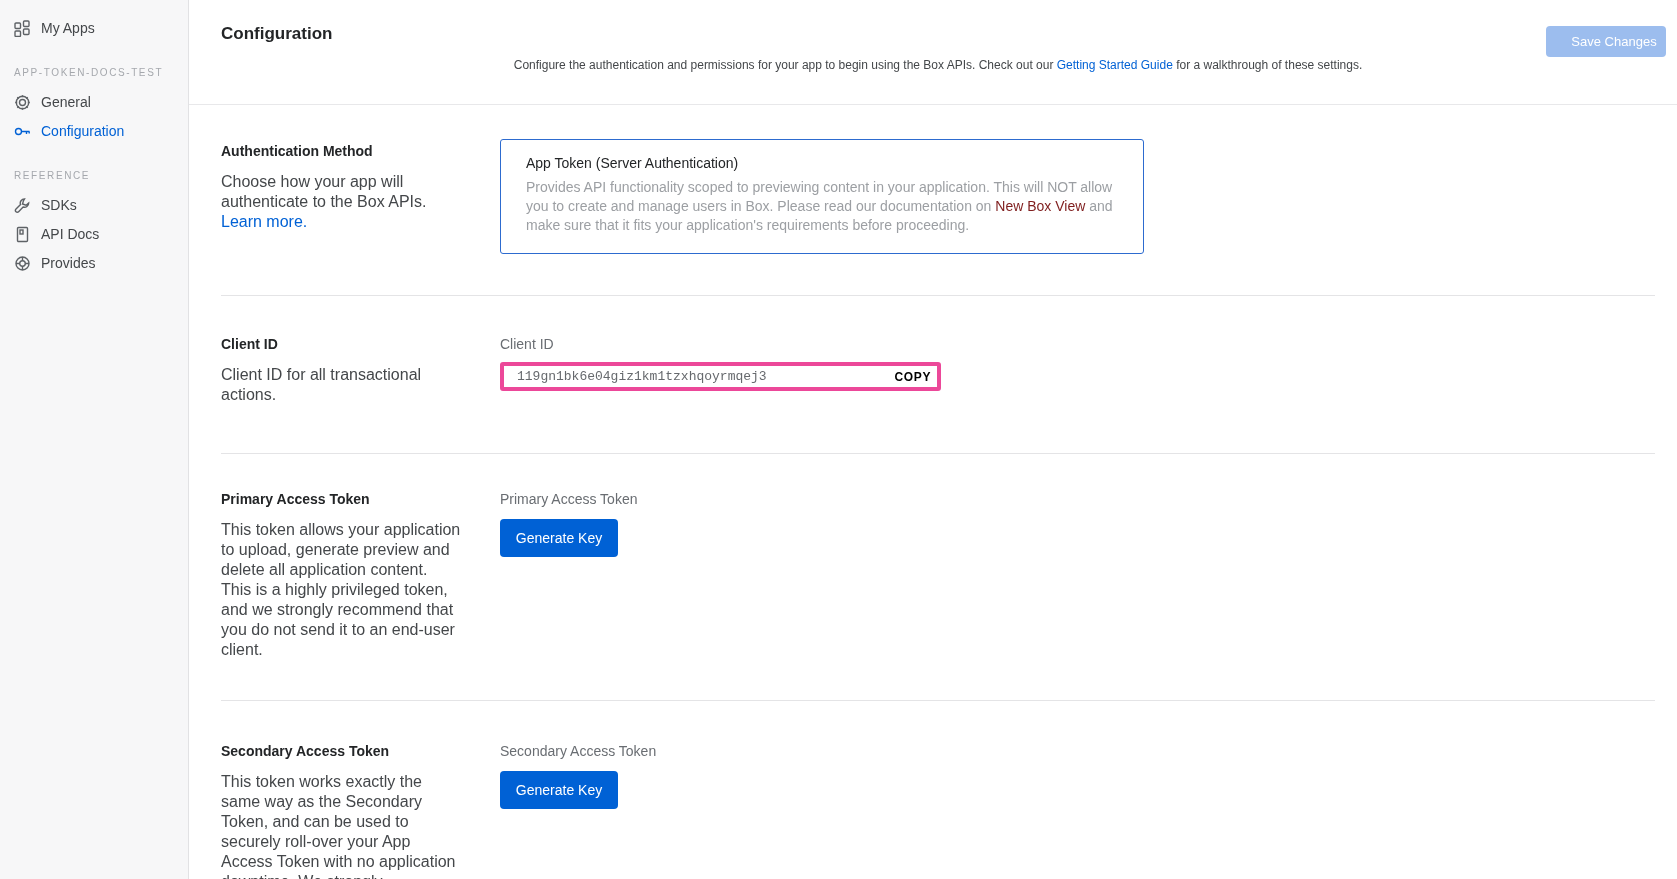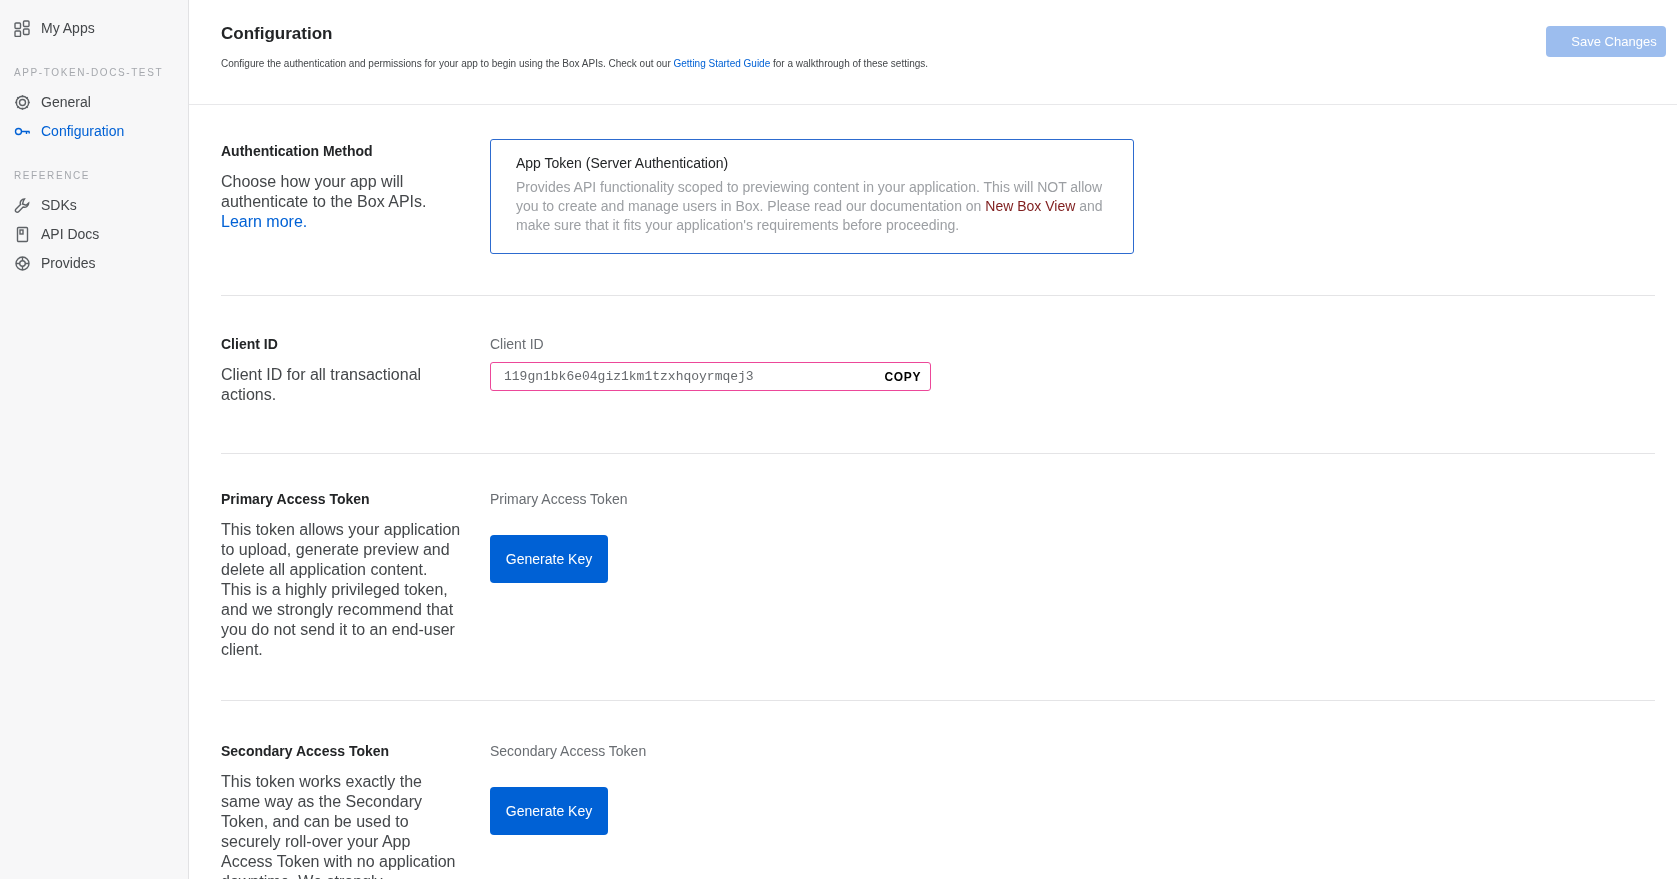--- a/index.html
+++ b/index.html
@@ -46,21 +46,21 @@
 
   
   .main { flex: 1; position: relative; }
   .page-header {
     height: 105px;
     border-bottom: 1px solid #e8e8ea;
     padding: 24px 22px 0 32px;
     position: relative;
   }
   .page-title { font-size: 17px; font-weight: 700; color: #232527; margin-bottom: 14px; }
-  .page-sub { font-size: 10px; color: #44474a; }
+  .page-sub { font-size: 12px; color: #44474a; text-align: center; }
   a.link { color: #0061d5; text-decoration: none; cursor: pointer; }
   .save-btn {
     position: absolute;
     top: 26px;
     right: 11px;
     width: 120px;
     height: 31px;
     background: #9cbdee;
     color: #ffffff;
     border: none;
@@ -70,21 +70,21 @@
     cursor: default;
     padding-left: 16px;
   }
 
   .content { padding: 0 22px 0 32px; }
   section.row {
     display: flex;
     border-bottom: 1px solid #e4e4e6;
   }
   section.row:last-child { border-bottom: none; }
-  .col-left { width: 240px; min-width: 240px; margin-right: 29px; }
+  .col-left { width: 240px; min-width: 240px; margin-right: 39px; }
   .col-right { flex: 1; }
   .sec-label { font-size: 14px; font-weight: 700; color: #232527; }
   .sec-desc { margin-top: 13px; font-size: 16px; line-height: 20px; color: #44474a; }
   .right-label { font-size: 14px; color: #696d72; }
 
   
   .sec-auth { padding: 38px 0 41px 0; }
   .auth-box {
     width: 644px;
     border: 1px solid #2d6bcf;
@@ -96,21 +96,21 @@
   .auth-box-title { font-size: 14px; color: #232527; margin-bottom: 7px; }
   .auth-box-desc { font-size: 14px; line-height: 19px; color: #9c9fa3; }
   .auth-box-desc .em { color: #7f1d1d; }
 
   
   .sec-client { padding: 40px 0 48px 0; }
   .cid-field-wrap { position: relative; width: 441px; margin-top: 10px; }
   .cid-input {
     width: 441px;
     height: 29px;
-    border: 1px solid #ec4899;
+    border: 4px solid #ec4899;
     border-radius: 3px;
     background: #fff;
     font-family: "Liberation Mono", "DejaVu Sans Mono", monospace;
     font-size: 13px;
     color: #66696d;
     padding: 0 62px 0 13px;
   }
   .copy-btn {
     position: absolute;
     right: 10px;
@@ -123,23 +123,23 @@
     font-weight: 700;
     letter-spacing: 0.6px;
     cursor: pointer;
     padding: 0;
   }
 
   
   .sec-token { padding: 37px 0 40px 0; }
   .sec-token-2 { padding: 42px 0 0 0; }
   .gen-btn {
-    margin-top: 28px;
+    margin-top: 12px;
     width: 118px;
-    height: 48px;
+    height: 38px;
     background: #0061d5;
     color: #ffffff;
     border: none;
     border-radius: 4px;
     font-size: 14px;
     font-family: "Liberation Sans", sans-serif;
     cursor: pointer;
   }
 </style>
 </head>

